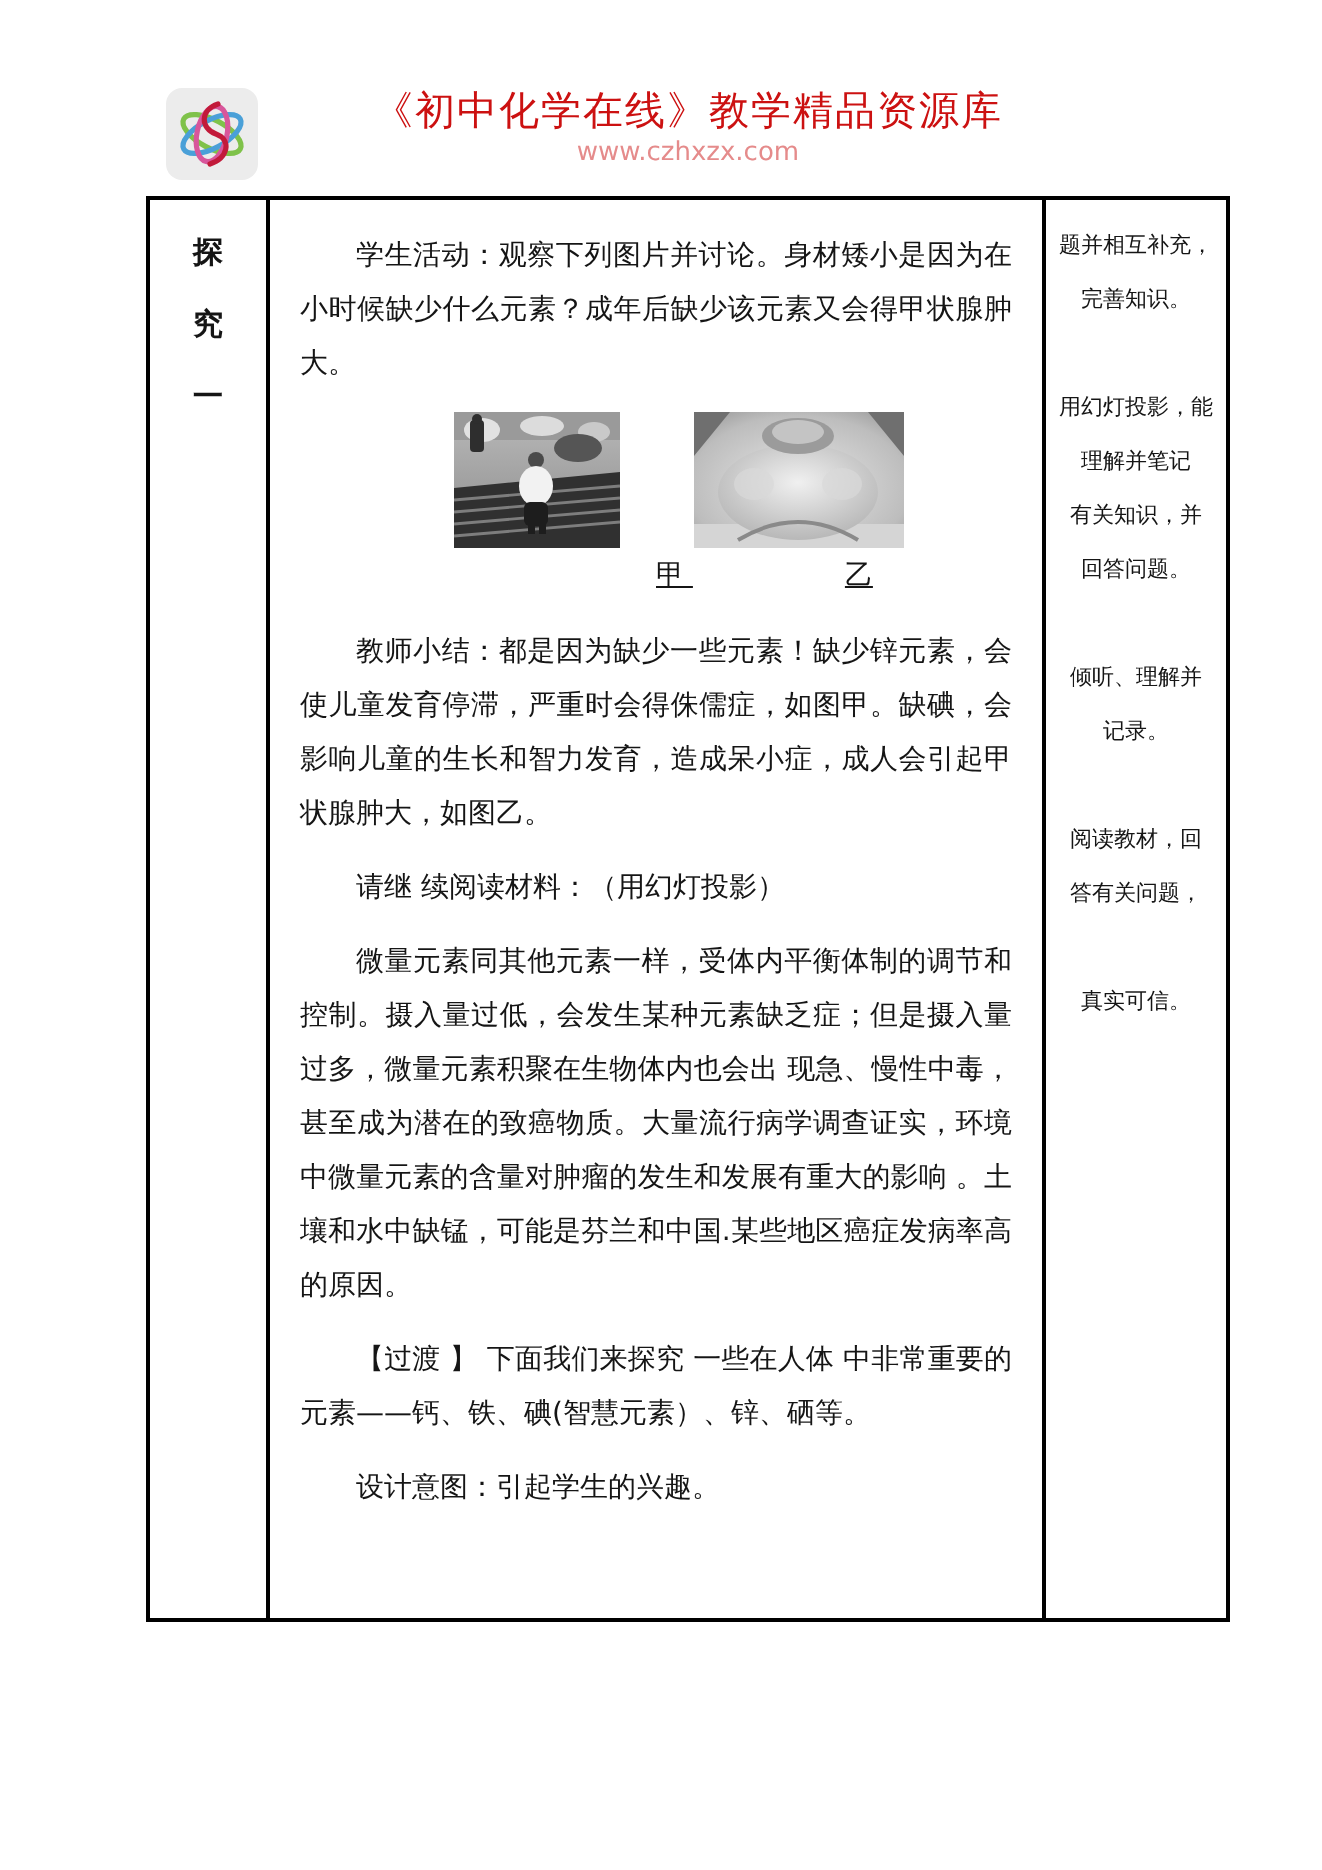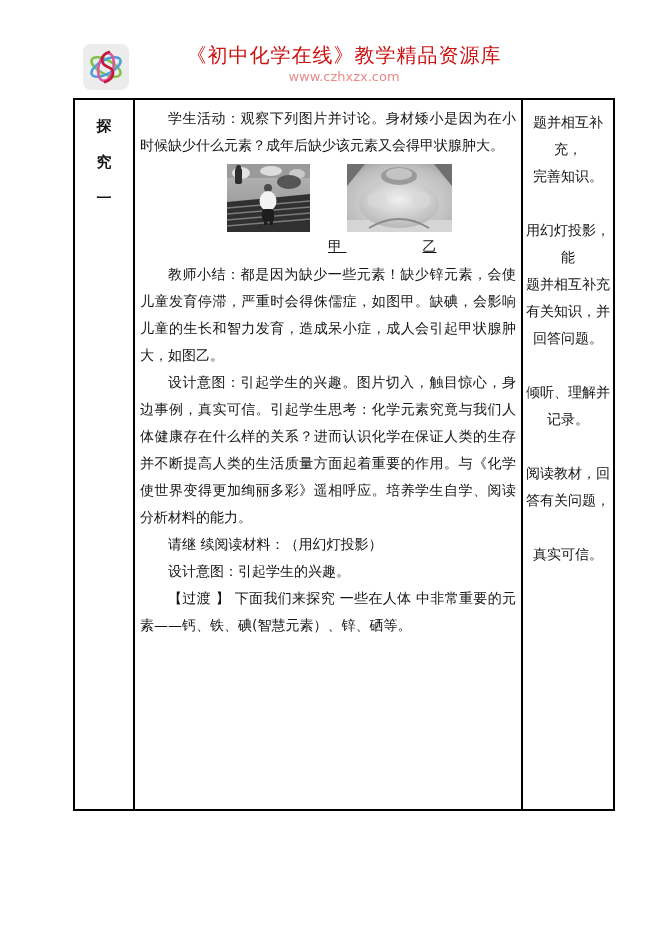--- a/index.html
+++ b/index.html
@@ -17,22 +17,22 @@
   .site-url{font-size:13px;color:#e58b8b;line-height:18px;}
   
   .doc-table{
     position:absolute;left:73px;top:98px;width:542px;height:713px;
     border:2px solid #000;box-sizing:border-box;display:flex;background:#fff;
   }
   .col{box-sizing:border-box;height:100%;}
   .col-left{width:60px;border-right:2px solid #000;padding-top:8px;text-align:center;}
   .col-left .vchar{font-weight:bold;font-size:15px;line-height:36px;display:block;}
   .col-mid{width:388px;border-right:2px solid #000;padding:5px 5px 0 5px;font-size:14px;line-height:27px;}
-  .col-mid p{margin:0;text-indent:2em;text-align:justify;}
-  .col-right{flex:1;padding-top:9px;font-size:14px;line-height:27px;text-align:center;border-radius:13px;}
+  .col-mid p{margin:10px;text-indent:2em;text-align:justify;}
+  .col-right{flex:1;padding-top:9px;font-size:11px;line-height:27px;text-align:center;border-radius:13px;}
   .col-right .para{margin:0 0 27px 0;}
   
   .figures{display:flex;margin:5px 0 0 87px;gap:37px;height:68px;}
   .figure{display:block;}
   .figure-labels{height:29px;line-height:29px;font-size:14px;text-decoration:underline;}
   .figure-labels .lbl-jia{margin-left:188px;}
   .figure-labels .lbl-yi{margin-left:76px;}
 </style>
 </head>
 <body>
@@ -122,34 +122,34 @@
           <ellipse cx="74" cy="36" rx="10" ry="8" fill="#d9d9d9" opacity="0.7"></ellipse>
         </svg>
       </div>
 
       <div class="figure-labels">
         <span class="lbl-jia">甲</span>
         <span class="lbl-yi">乙</span>
       </div>
 
       <p>教师小结：都是因为缺少一些元素！缺少锌元素，会使儿童发育停滞，严重时会得侏儒症，如图甲。缺碘，会影响儿童的生长和智力发育，造成呆小症，成人会引起甲状腺肿大，如图乙。</p>
-      <p>设计意图：引起学生的兴趣。图片切入，触目惊心，身边事例，真实可信。引起学生思考：化学元素究竟与我们人体健康存在什么样的关系？进而认识化学在保证人类的生存并不断提高人类的生活质量方面起着重要的作用。与《化学使世界变得更加绚丽多彩》遥相呼应。培养学生自学、阅读分析材料的能力。</p>
       <p>请继 续阅读材料：（用幻灯投影）</p>
+      <p>微量元素同其他元素一样，受体内平衡体制的调节和控制。摄入量过低，会发生某种元素缺乏症；但是摄入量过多，微量元素积聚在生物体内也会出 现急、慢性中毒，甚至成为潜在的致癌物质。大量流行病学调查证实，环境中微量元素的含量对肿瘤的发生和发展有重大的影响 。土壤和水中缺锰，可能是芬兰和中国.某些地区癌症发病率高的原因。</p>
+      <p>【过渡 】 下面我们来探究 一些在人体 中非常重要的元素——钙、铁、碘(智慧元素）、锌、硒等。</p>
       <p>设计意图：引起学生的兴趣。</p>
-      <p>【过渡 】 下面我们来探究 一些在人体 中非常重要的元素——钙、铁、碘(智慧元素）、锌、硒等。</p>
     </div>
 
     <div class="col col-right">
       <div class="para">
         <div>题并相互补充，</div>
         <div>完善知识。</div>
       </div>
       <div class="para">
         <div>用幻灯投影，能</div>
-        <div>题并相互补充</div>
+        <div>理解并笔记</div>
         <div>有关知识，并</div>
         <div>回答问题。</div>
       </div>
       <div class="para">
         <div>倾听、理解并</div>
         <div>记录。</div>
       </div>
       <div class="para">
         <div>阅读教材，回</div>
         <div>答有关问题，</div>

